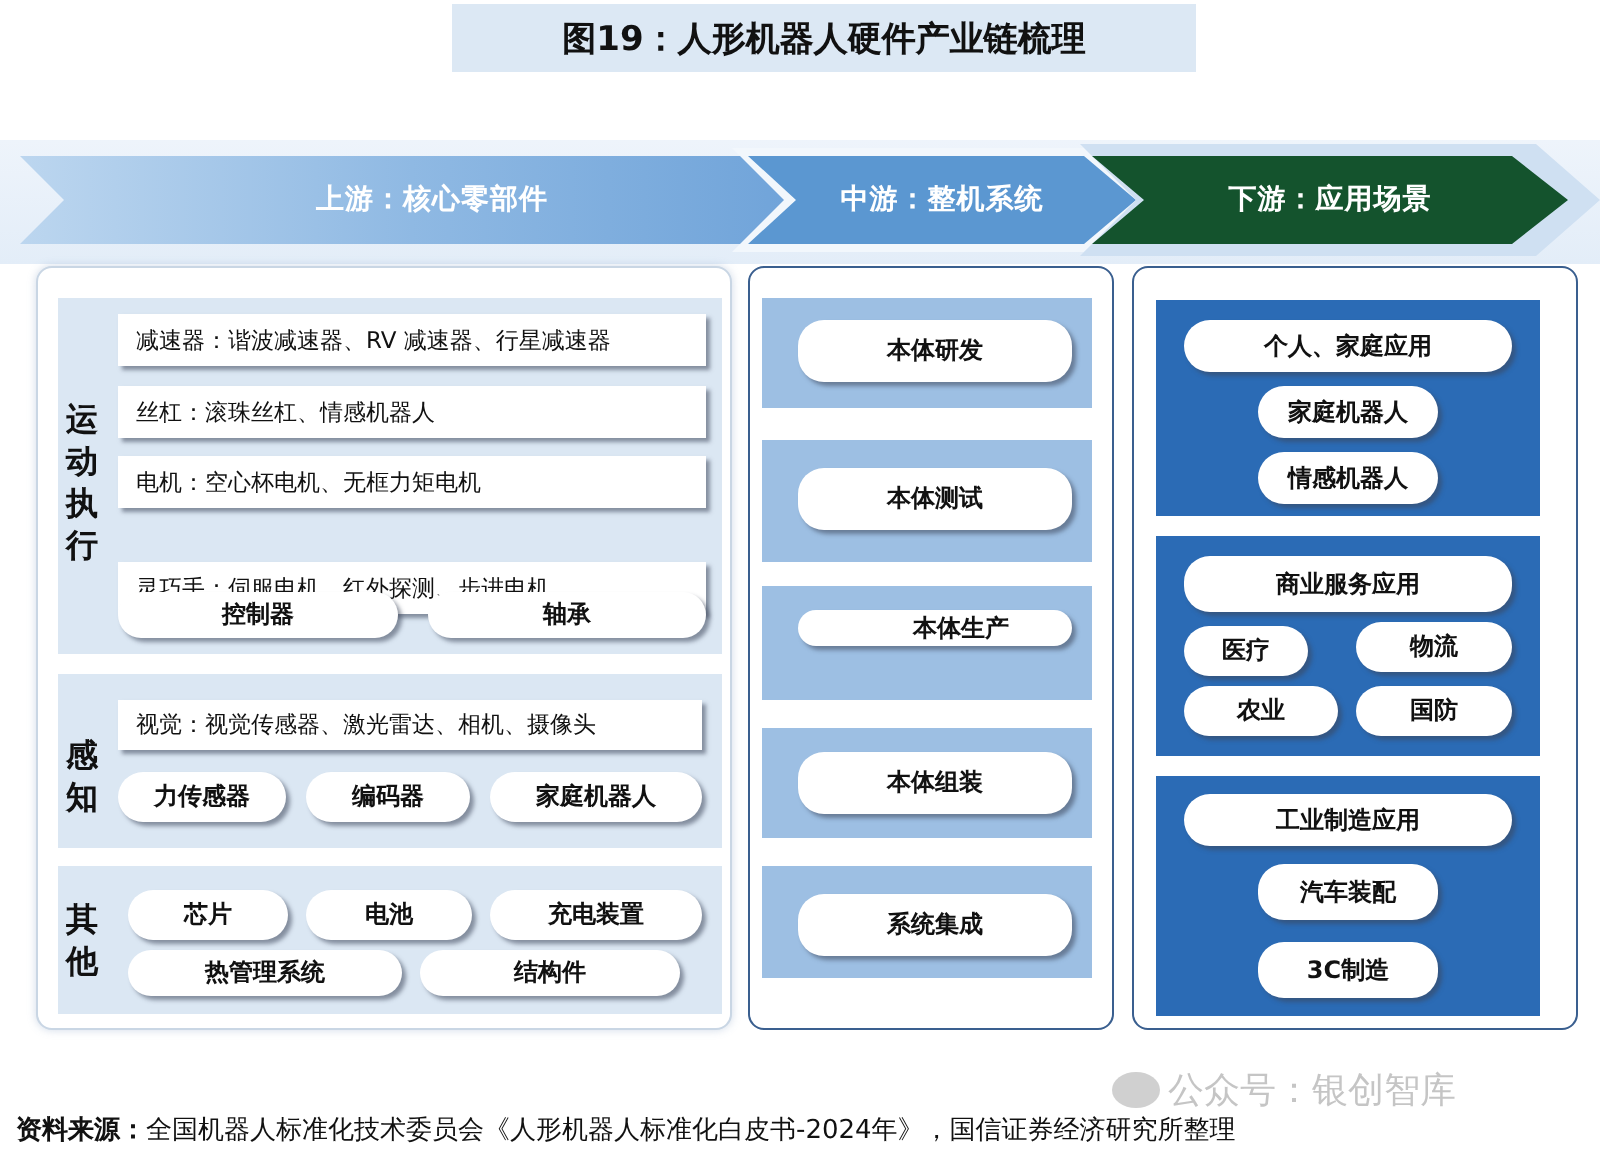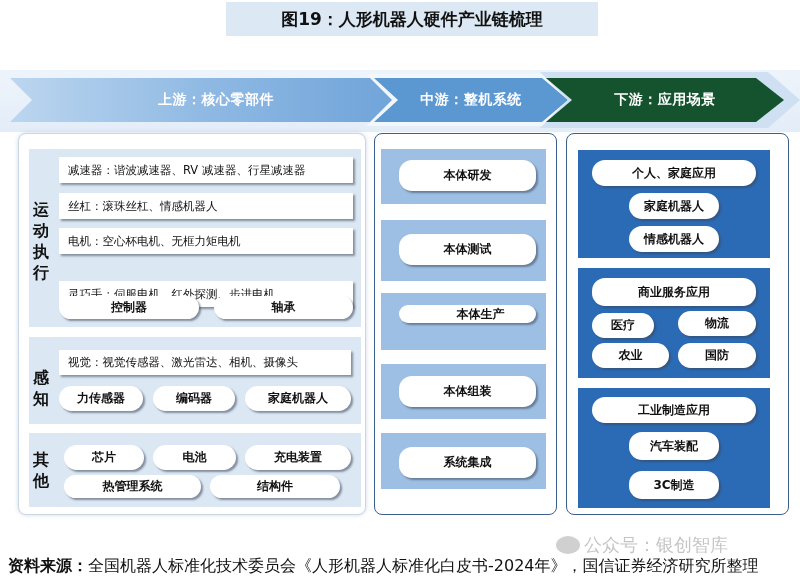--- a/index.html
+++ b/index.html
@@ -60,21 +60,21 @@
     display: flex; align-items: center;
     box-shadow: 2px 2px 2px rgba(60,70,90,0.55);
   }
   .box.left { justify-content: flex-start; padding-left: 9px; }
   .box.center { justify-content: center; font-weight: bold; font-size: 12px; border-radius: 13px; }
 
   .mid-band { position: absolute; left: 381px; width: 165px; background: #9dbfe3; }
   .down-band { position: absolute; left: 578px; width: 192px; background: #2b6bb5; }
 
   .footer {
-    position: absolute; left: 8px; top: 556px; font-size: 16px; color: #111; white-space: nowrap;
+    position: absolute; left: 8px; top: 556px; font-size: 13px; color: #111; white-space: nowrap;
   }
   .footer b { font-weight: bold; }
   .watermark {
     position: absolute; left: 556px; top: 533px; font-size: 18px; color: rgba(150,150,150,0.55);
     white-space: nowrap; display: flex; align-items: center; gap: 4px;
   }
   .wm-icon { width: 24px; height: 18px; border-radius: 50%; background: rgba(150,150,150,0.45); display: inline-block; }
 </style>
 </head>
 <body>

